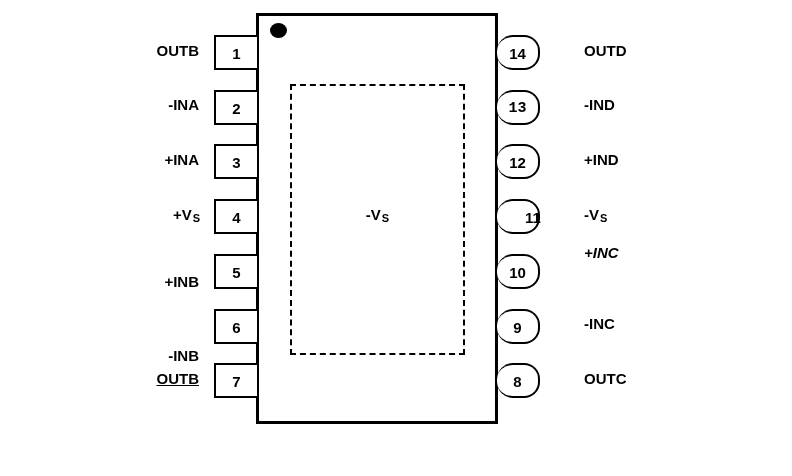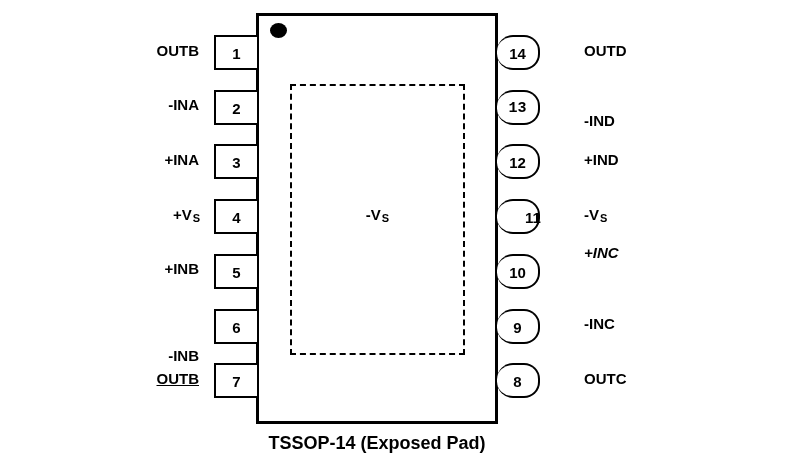--- a/index.html
+++ b/index.html
@@ -126,41 +126,41 @@
   <div class="pin-label left" style="top: 151px;"><span>+INA</span><span class="sub"></span></div>
 
   <div class="pin-box left" style="top: 199px;">
       <span>4</span>
     </div>
   <div class="pin-label left" style="top: 206px;"><span>+V</span><span class="sub">S</span></div>
 
   <div class="pin-box left" style="top: 254px;">
       <span>5</span>
     </div>
-  <div class="pin-label left" style="top: 260px;"><span>+INB</span><span class="sub"></span></div>
+  <div class="pin-label left" style="top: 273px;"><span>+INB</span><span class="sub"></span></div>
 
   <div class="pin-box left" style="top: 309px;">
       <span>6</span>
     </div>
   <div class="pin-label left" style="top: 308px; margin-top: 39px;"><span>-INB</span><span class="sub"></span></div>
 
   <div class="pin-box left" style="top: 363px;">
       <span>7</span>
     </div>
   <div class="pin-label left" style="top: 370px; text-decoration: underline;"><span>OUTB</span><span class="sub"></span></div>
 
   <div class="pin-box right" style="top: 35px;">
       <span>14</span>
     </div>
   <div class="pin-label right" style="top: 42px;"><span>OUTD</span><span class="sub"></span></div>
 
   <div class="pin-box right" style="top: 90px; font-family: Liberation Mono, monospace;">
       <span>13</span>
     </div>
-  <div class="pin-label right" style="top: 112px;"><span>-IND</span><span class="sub"></span></div>
+  <div class="pin-label right" style="top: 96px;"><span>-IND</span><span class="sub"></span></div>
 
   <div class="pin-box right" style="top: 144px; justify-content: center;">
       <span>12</span>
     </div>
   <div class="pin-label right" style="top: 151px;"><span>+IND</span><span class="sub"></span></div>
 
   <div class="pin-box right" style="top: 199px; padding-left: 31px;">
       <span>11</span>
     </div>
   <div class="pin-label right" style="top: 206px;"><span>-V</span><span class="sub">S</span></div>
@@ -173,14 +173,13 @@
   <div class="pin-box right" style="top: 309px;">
       <span>9</span>
     </div>
   <div class="pin-label right" style="top: 315px;"><span>-INC</span><span class="sub"></span></div>
 
   <div class="pin-box right" style="top: 363px;">
       <span>8</span>
     </div>
   <div class="pin-label right" style="top: 370px;"><span>OUTC</span><span class="sub"></span></div>
 
-  <div class="caption">TSSOP-14 (Exposed Pad)</div>
 </div>
 
 </body></html>

